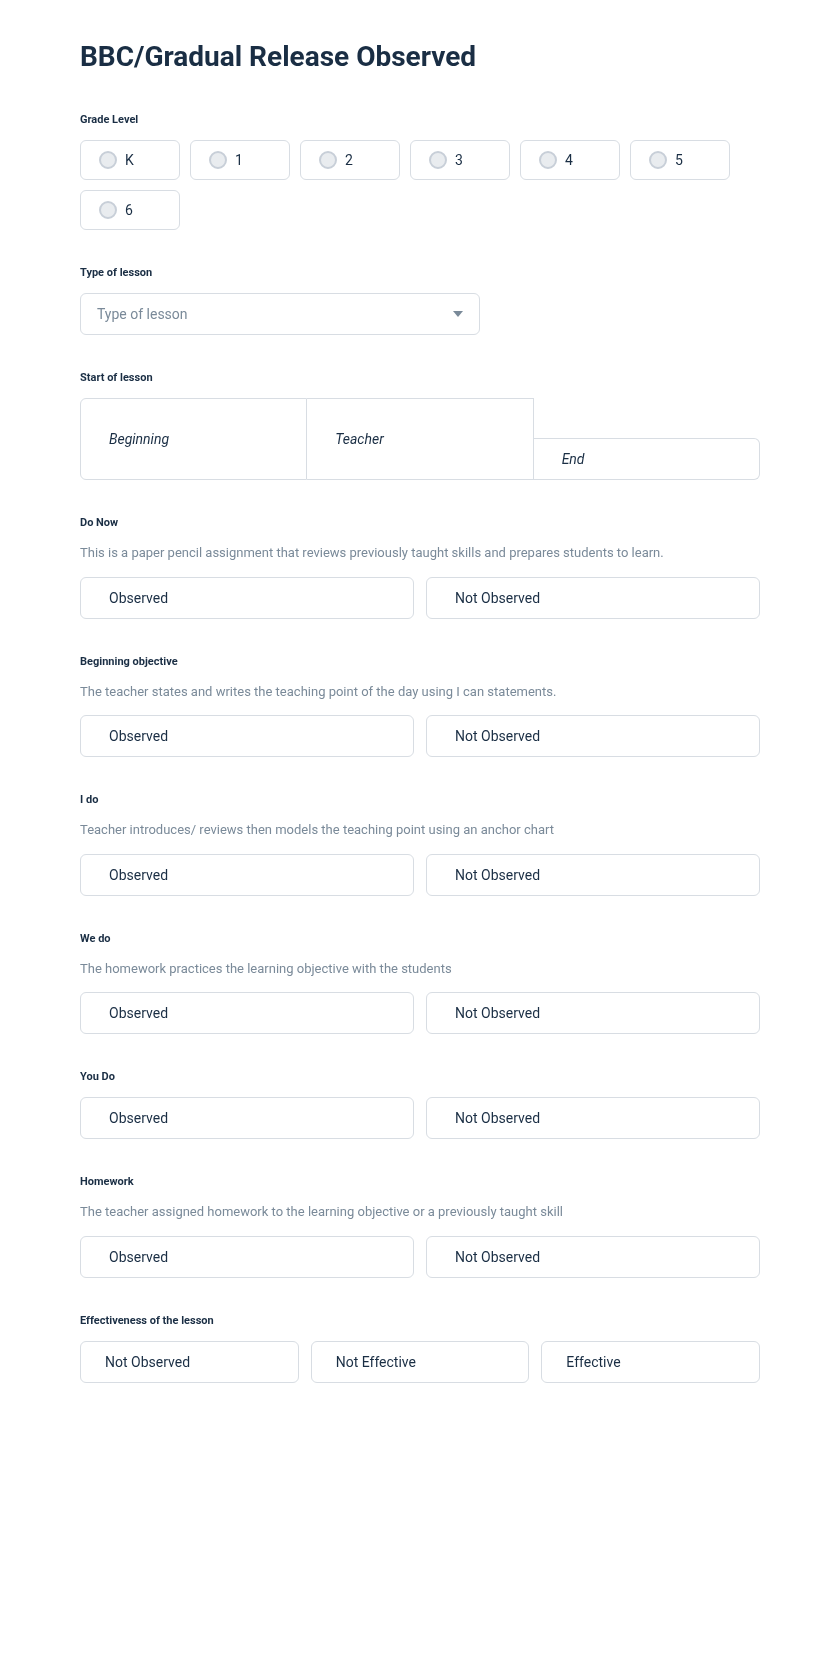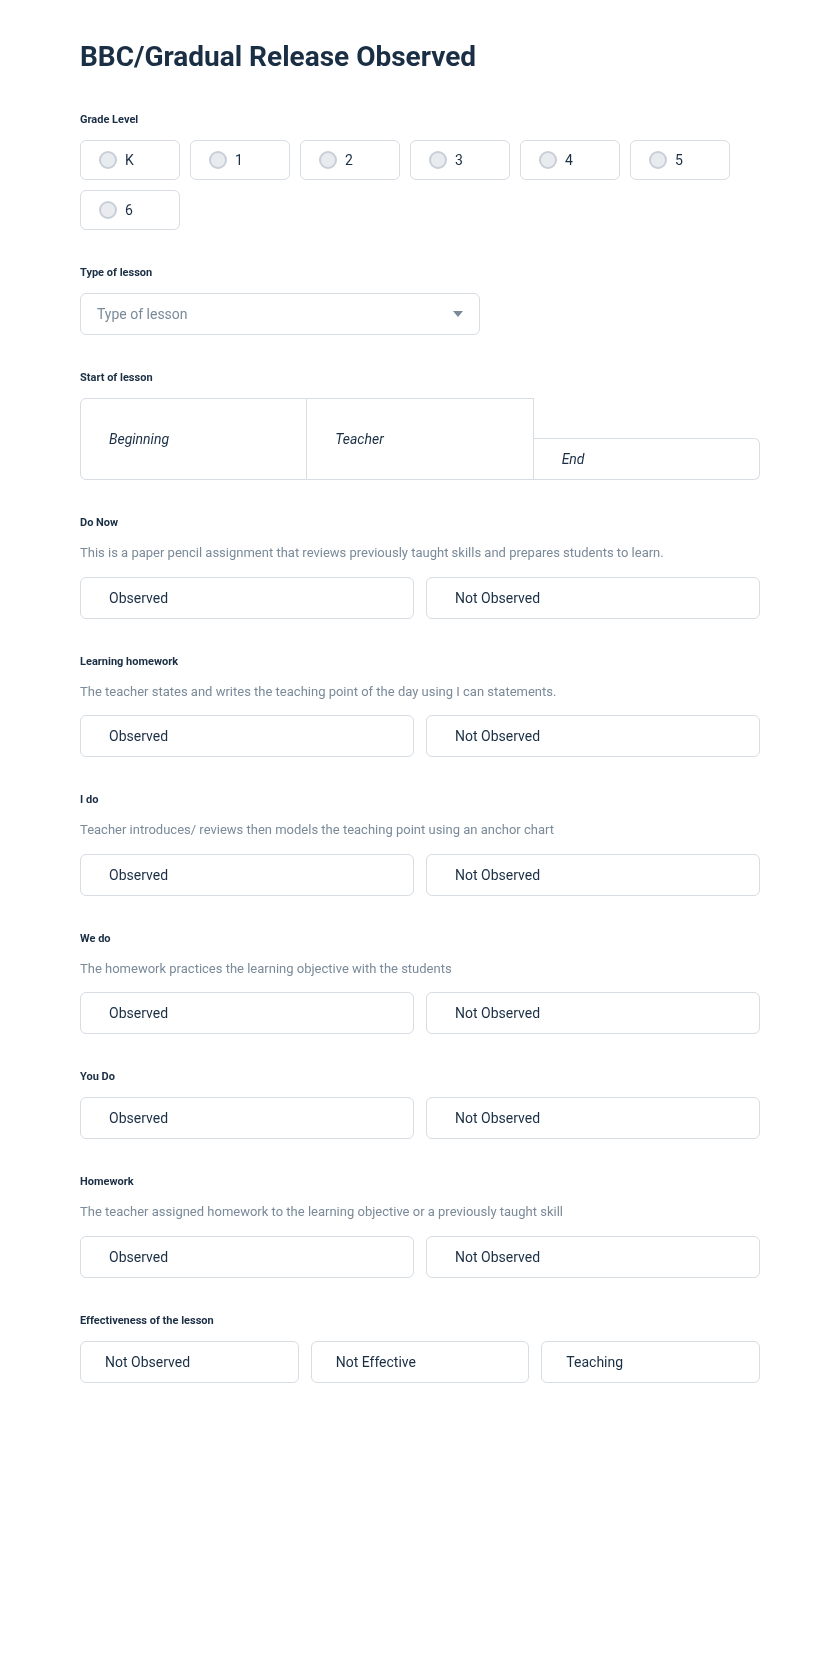--- a/index.html
+++ b/index.html
@@ -214,21 +214,21 @@
         <span>Observed</span>
       </div>
       <div class="obs-box">
         <span class="radio-circle"></span>
         <span>Not Observed</span>
       </div>
     </div>
 </div>
 
 <div class="section">
-  <div class="section-label">Learning homework</div>
+  <div class="section-label">Beginning objective</div>
   <div class="section-desc">The teacher states and writes the teaching point of the day using I can statements.</div>
   <div class="obs-row">
       <div class="obs-box">
         <span class="radio-circle"></span>
         <span>Observed</span>
       </div>
       <div class="obs-box">
         <span class="radio-circle"></span>
         <span>Not Observed</span>
       </div>
@@ -300,16 +300,16 @@
       <div class="eff-box">
         <span class="radio-circle"></span>
         <span>Not Observed</span>
       </div>
       <div class="eff-box">
         <span class="radio-circle"></span>
         <span>Not Effective</span>
       </div>
       <div class="eff-box">
         <span class="radio-circle"></span>
-        <span>Teaching</span>
+        <span>Effective</span>
       </div>
     </div>
 </div>
 
 </body></html>

